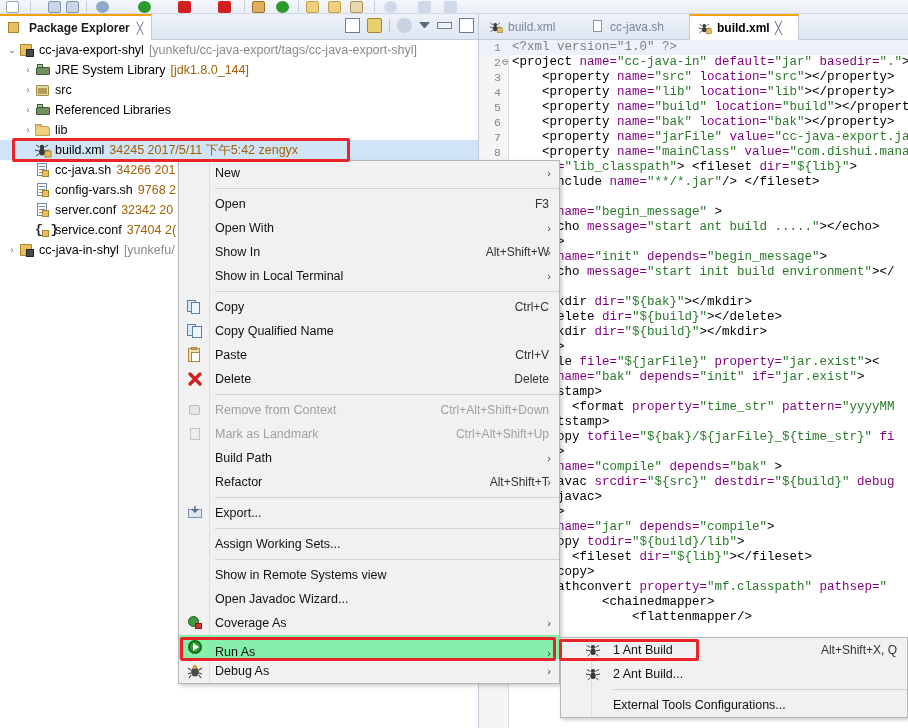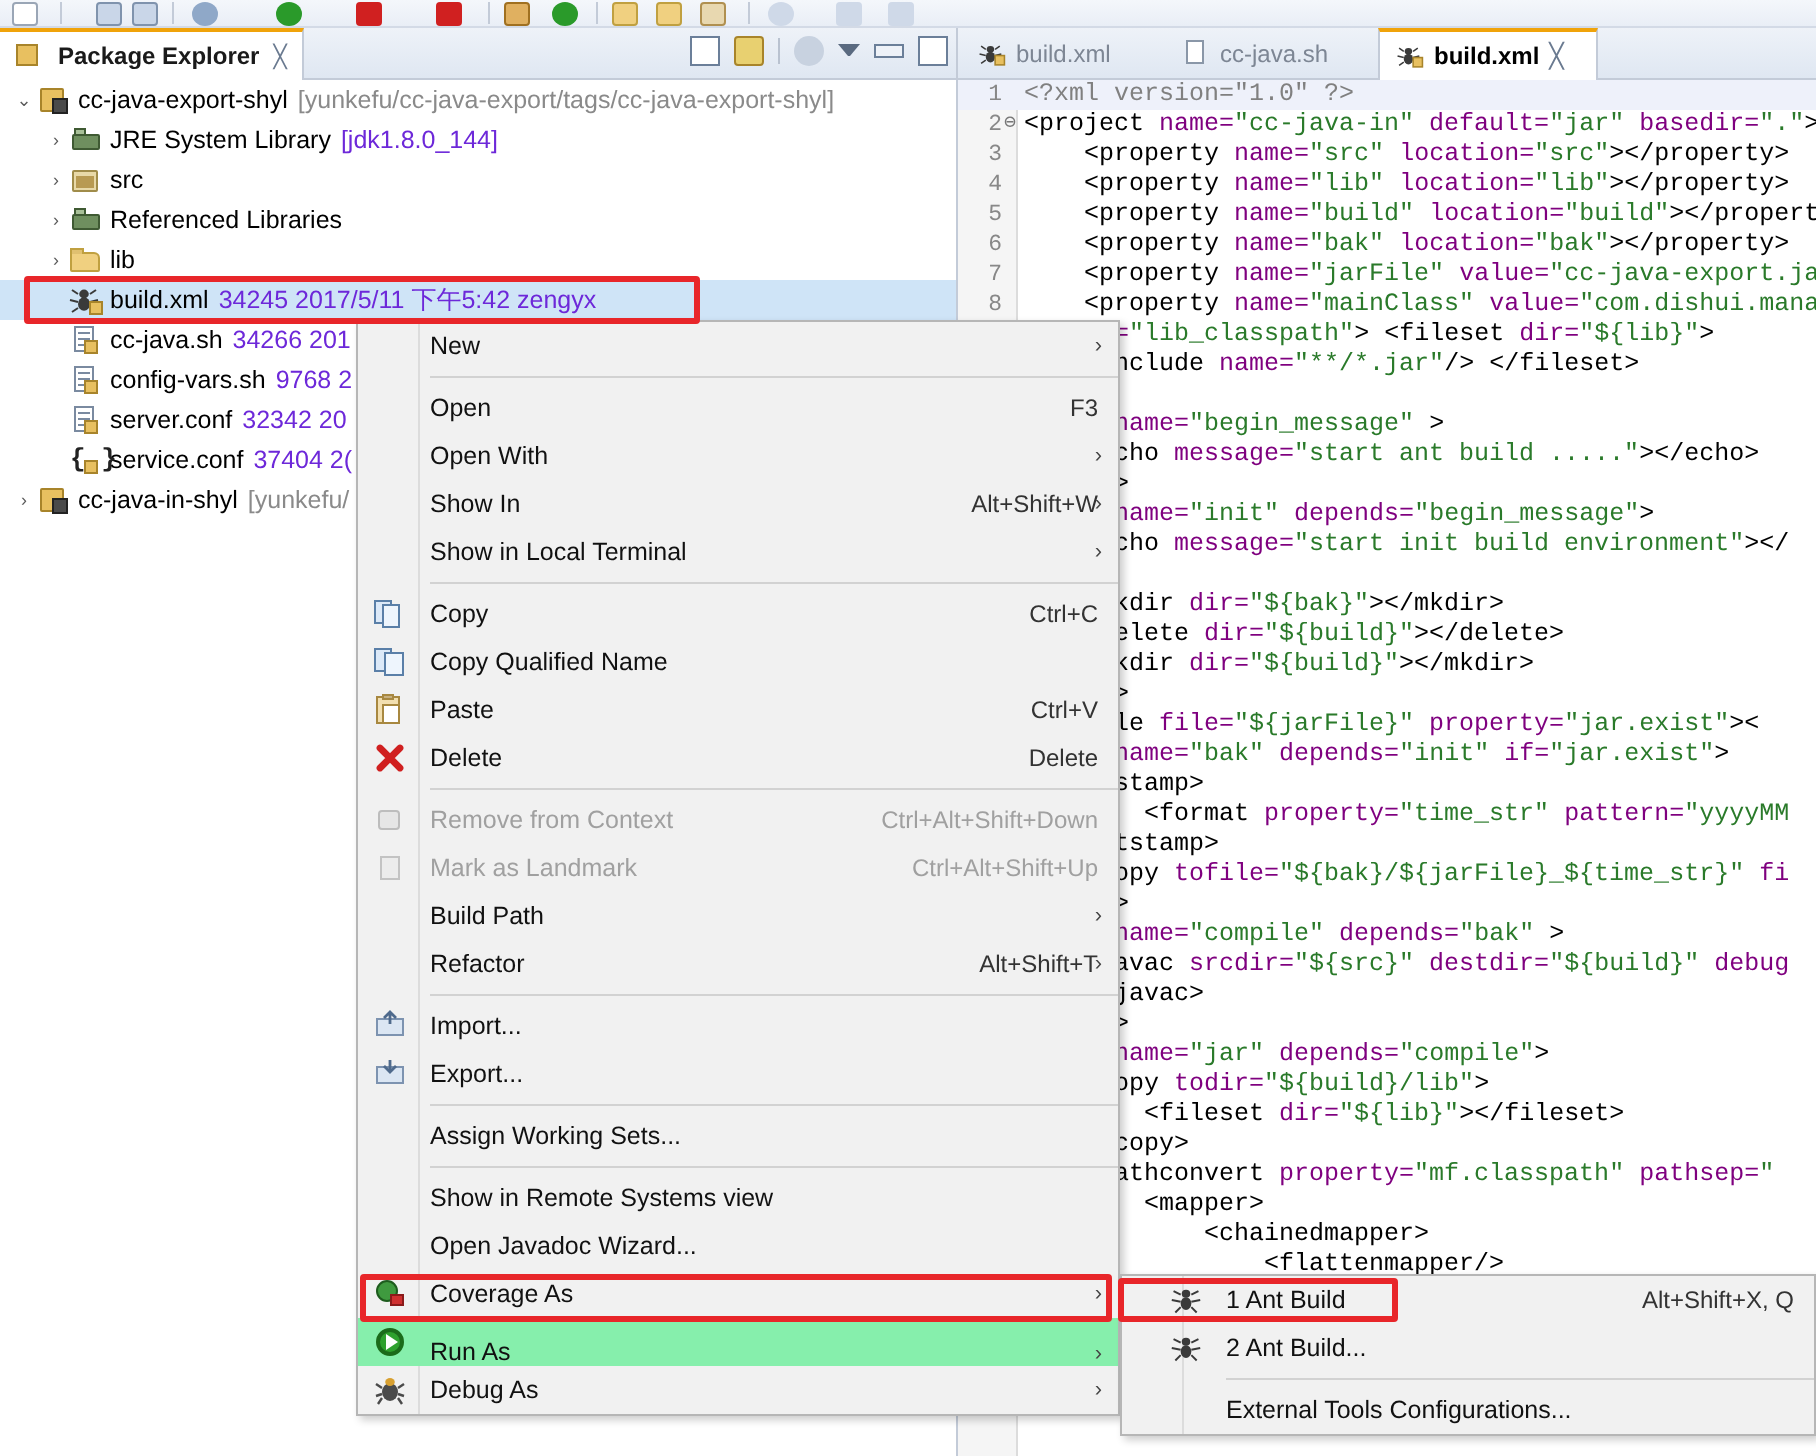--- a/index.html
+++ b/index.html
@@ -57,21 +57,21 @@
   .trow {
     position: relative; height: 20px; display: flex; align-items: center;
     font-size: 12.5px; white-space: nowrap;
   }
   .trow.sel { background: #cfe4f7; }
   .arrow {
     width: 12px; text-align: center; color: #5a5a5a; font-size: 9px;
     flex: 0 0 12px;
   }
   .tname { color: #000; }
-  .tdim { color: #6d28d9; margin-left: 5px; }
+  .tdim { color: #a16207; margin-left: 5px; }
   .tdim2 { color: #8a8a8a; margin-left: 5px; }
 
   
   .ic { flex: 0 0 18px; width: 18px; height: 16px; position: relative; margin-right: 3px; }
 
   
   .editor {
     position: absolute; left: 478px; top: 14px; width: 430px; height: 714px;
     background: #ffffff; border-left: 1px solid #c3cbd8;
   }
@@ -359,21 +359,20 @@
         <div class="cline"><span class="num">28</span><span class="txt"><span class="tg">target&gt;</span></span></div>
         <div class="cline"><span class="num">29</span><span class="fold">⊖</span><span class="txt"><span class="tg">arget </span><span class="at">name=</span><span class="vl">"compile"</span><span class="at"> depends=</span><span class="vl">"bak"</span><span class="tg"> &gt;</span></span></div>
         <div class="cline"><span class="num">30</span><span class="txt"><span class="tg">    &lt;javac </span><span class="at">srcdir=</span><span class="vl">"${src}"</span><span class="at"> destdir=</span><span class="vl">"${build}"</span><span class="at"> debug</span></span></div>
         <div class="cline"><span class="num">31</span><span class="txt"><span class="tg">    &lt;/javac&gt;</span></span></div>
         <div class="cline"><span class="num">32</span><span class="txt"><span class="tg">target&gt;</span></span></div>
         <div class="cline"><span class="num">33</span><span class="fold">⊖</span><span class="txt"><span class="tg">arget </span><span class="at">name=</span><span class="vl">"jar"</span><span class="at"> depends=</span><span class="vl">"compile"</span><span class="tg">&gt;</span></span></div>
         <div class="cline"><span class="num">34</span><span class="txt"><span class="tg">    &lt;copy </span><span class="at">todir=</span><span class="vl">"${build}/lib"</span><span class="tg">&gt;</span></span></div>
         <div class="cline"><span class="num">35</span><span class="txt"><span class="tg">        &lt;fileset </span><span class="at">dir=</span><span class="vl">"${lib}"</span><span class="tg">&gt;&lt;/fileset&gt;</span></span></div>
         <div class="cline"><span class="num">36</span><span class="txt"><span class="tg">    &lt;/copy&gt;</span></span></div>
         <div class="cline"><span class="num">37</span><span class="txt"><span class="tg">    &lt;pathconvert </span><span class="at">property=</span><span class="vl">"mf.classpath"</span><span class="at"> pathsep=</span><span class="vl">" </span></span></div>
-        <div class="cline"><span class="num">38</span><span class="txt"><span class="tg">        &lt;mapper&gt;</span></span></div>
         <div class="cline"><span class="num">39</span><span class="txt"><span class="tg">            &lt;chainedmapper&gt;</span></span></div>
         <div class="cline"><span class="num">40</span><span class="txt"><span class="tg">                &lt;flattenmapper/&gt;</span></span></div>
       </div>
   </div>
 
   <div class="ctxmenu" id="ctxmenu">
     <div class="mrail"></div>
   <div class="mi">
         <span>New</span>
         <span class="sub">›</span>
@@ -446,29 +445,20 @@
       <div class="mi">
         <span>Build Path</span>
         <span class="sub">›</span>
       </div>
       <div class="mi">
         <span>Refactor</span>
         <span class="accel">Alt+Shift+T</span>
         <span class="sub">›</span>
       </div>
       <div class="msep"></div>
-      <div class="mi">
-        <span class="micon">
-          <span style="position:absolute;left:1px;top:4px;width:14px;height:9px;background:#dbe6f3;border:1px solid #7d93b0;"></span>
-          <svg style="position:absolute;left:2px;top:0px;" width="12" height="8">
-            <path d="M6 7 L6 1 M3 4 L6 1 L9 4" stroke="#4f6a8c" stroke-width="1.4" fill="none"></path>
-          </svg>
-        </span>
-        <span>Import...</span>
-      </div>
       <div class="mi">
         <span class="micon">
           <span style="position:absolute;left:1px;top:4px;width:14px;height:9px;background:#dbe6f3;border:1px solid #7d93b0;"></span>
           <svg style="position:absolute;left:2px;top:0px;" width="12" height="8">
             <path d="M6 1 L6 7 M3 4 L6 7 L9 4" stroke="#4f6a8c" stroke-width="1.4" fill="none"></path>
           </svg>
         </span>
         <span>Export...</span>
       </div>
       <div class="msep"></div>

